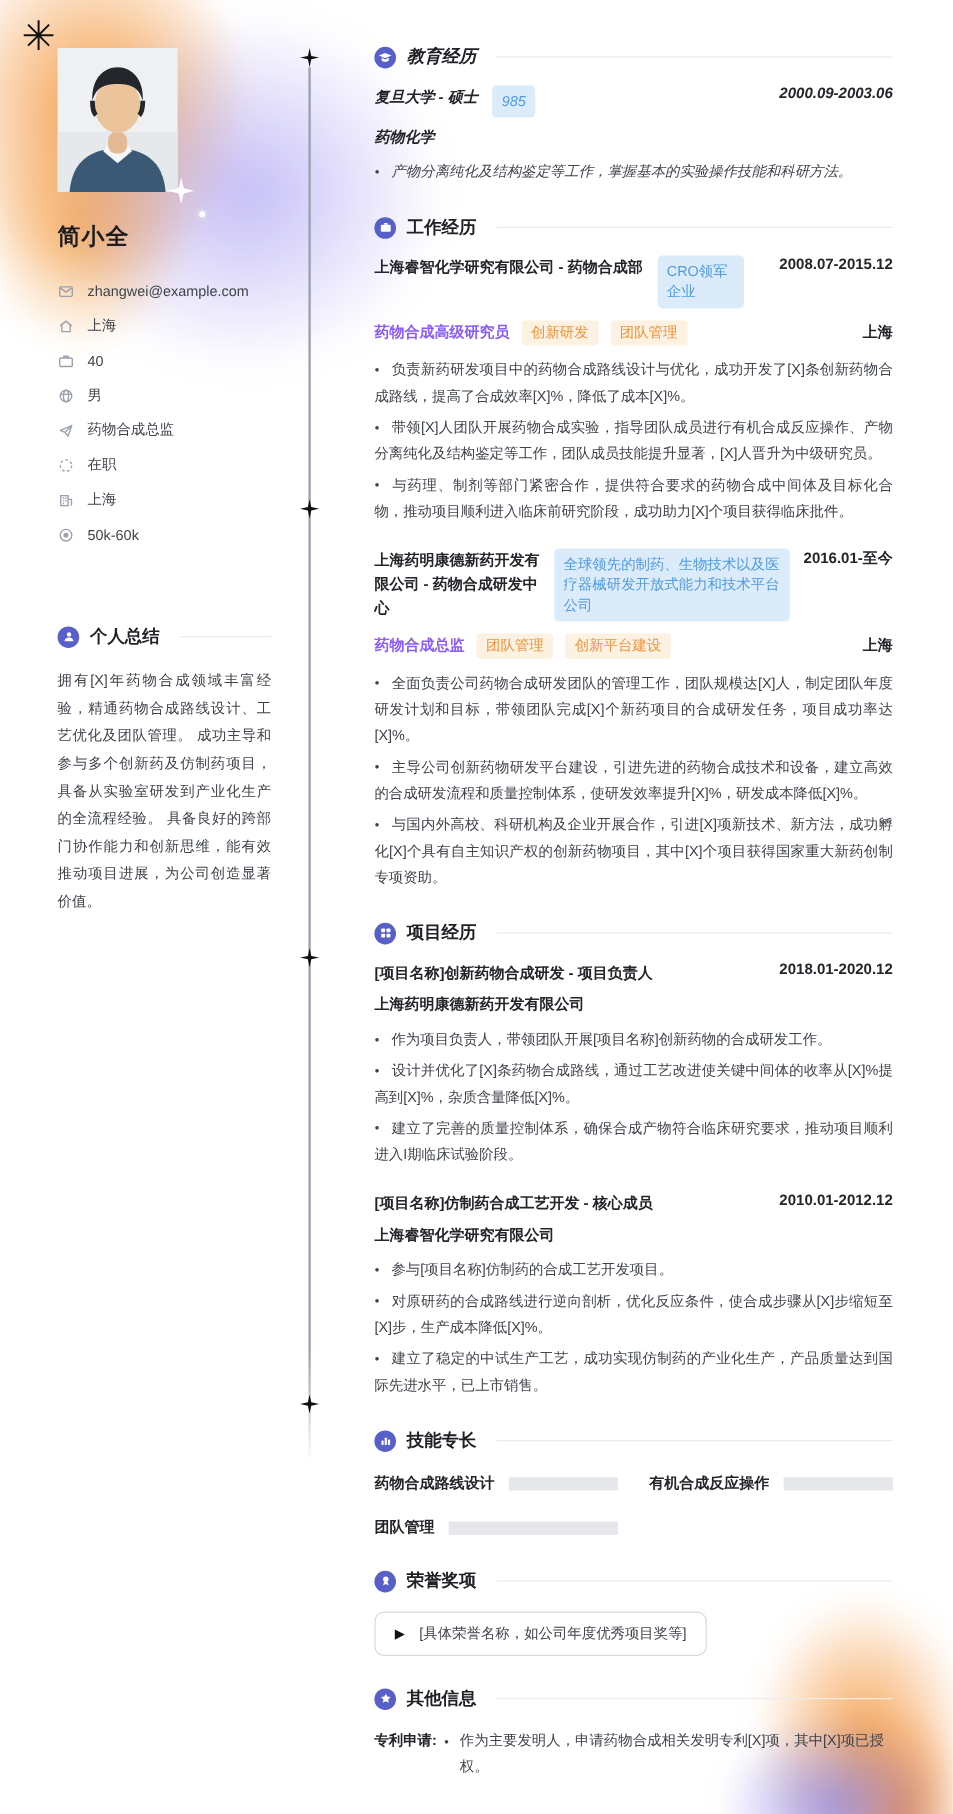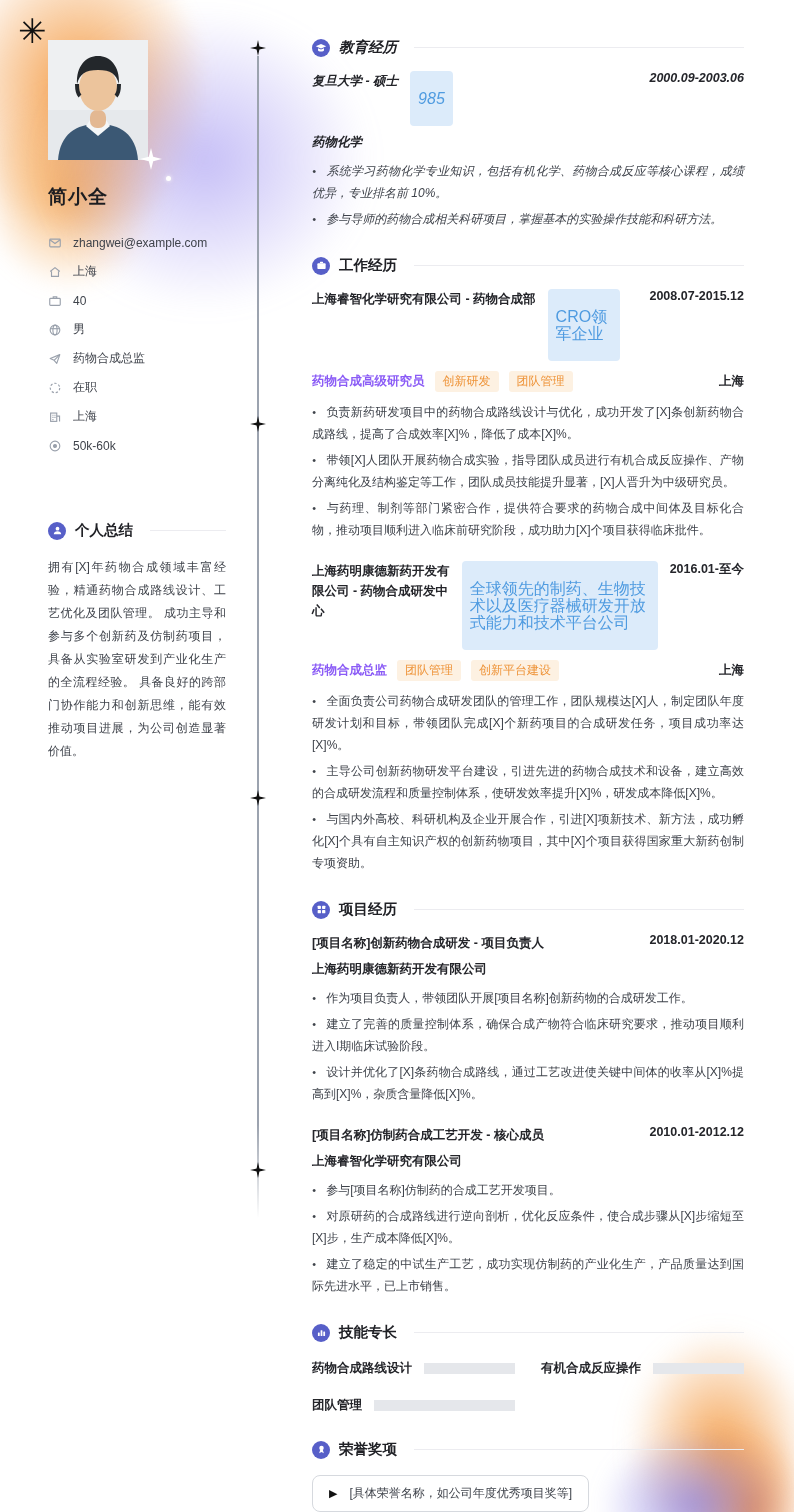--- a/index.html
+++ b/index.html
@@ -59,22 +59,22 @@
 
   
   .main { position:absolute; left:312px; top:38px; width:432px; z-index:2; }
   .section { margin-top:26px; }
   .section:first-child { margin-top:0;font-style:italic; }
   .sec-body { margin-top:14px; }
 
   .entry-head { display:flex; align-items:flex-start; gap:12px; }
   .entry-title { font-size:12.5px; font-weight:bold; color:#24252a; line-height:20px; }
   .entry-date { margin-left:auto; font-size:12.5px; font-weight:bold; color:#24252a; white-space:nowrap; }
-  .badge-blue { background:#dcebfa; color:#4f9be0; font-size:16px; line-height:17px;
-    padding:19px 8px; border-radius:4px; }
+  .badge-blue { background:#dcebfa; color:#4f9be0; font-size:12px; line-height:17px;
+    padding:5px 8px; border-radius:4px; }
   .w-co-1 { flex:0 1 auto; max-width:228px; }
   .w-badge-1 { flex:0 0 auto; width:72px; }
   .w-co-2 { flex:0 1 auto; max-width:140px; }
   .w-badge-2 { flex:0 0 auto; width:196px; }
   .role-row { display:flex; align-items:center; gap:10px; margin-top:10px; }
   .role-name { font-size:12.5px; font-weight:bold; color:#8b5cf6; white-space:nowrap; }
   .tag-orange { background:#fdf1e2; color:#ee9338; font-size:12px; padding:2px 8px; border-radius:3px; white-space:nowrap; }
   .loc { margin-left:auto; font-size:12.5px; font-weight:bold; color:#24252a; }
   .subline { margin-top:8px; font-size:12.5px; font-weight:bold; color:#24252a; }
 
@@ -241,22 +241,21 @@
       <span class="sec-rule"></span>
     </div>
     <div class="sec-body">
       <div class="entry-head">
         <span class="entry-title">复旦大学 - 硕士</span>
         <span class="badge-blue">985</span>
         <span class="entry-date">2000.09-2003.06</span>
       </div>
       <div class="subline">药物化学</div>
       <div class="bullets">
-        <div class="bullet"><span class="dot">•</span><span>系统学习药物化学专业知识，包括有机化学、药物合成反应等核心课程，成绩优异，专业排名前 10%。</span></div>
-        <div class="bullet"><span class="dot">•</span><span>参与导师的药物合成相关科研项目，掌握基本的实验操作技能和科研方法。</span></div>
+        <div class="bullet"><span class="dot">•</span><span>产物分离纯化及结构鉴定等工作，掌握基本的实验操作技能和科研方法。</span></div>
       </div>
     </div>
   </div>
 
   <div class="section">
     <div class="sec-title">
       <span class="sec-icon">
         <svg width="11" height="11" viewBox="0 0 16 16" fill="#fff">
             <rect x="5.7" y="2.6" width="4.6" height="2.2" rx=".6"></rect>
             <rect x="2" y="4.8" width="12" height="8.4" rx="1.2"></rect>
@@ -324,22 +323,22 @@
     <div class="sec-body">
 
       <div class="entry">
         <div class="entry-head">
           <span class="entry-title">[项目名称]创新药物合成研发 - 项目负责人</span>
           <span class="entry-date">2018.01-2020.12</span>
         </div>
         <div class="subline">上海药明康德新药开发有限公司</div>
         <div class="bullets">
           <div class="bullet"><span class="dot">•</span><span>作为项目负责人，带领团队开展[项目名称]创新药物的合成研发工作。</span></div>
+          <div class="bullet"><span class="dot">•</span><span>设计并优化了[X]条药物合成路线，通过工艺改进使关键中间体的收率从[X]%提高到[X]%，杂质含量降低[X]%。</span></div>
           <div class="bullet"><span class="dot">•</span><span>建立了完善的质量控制体系，确保合成产物符合临床研究要求，推动项目顺利进入I期临床试验阶段。</span></div>
-          <div class="bullet"><span class="dot">•</span><span>设计并优化了[X]条药物合成路线，通过工艺改进使关键中间体的收率从[X]%提高到[X]%，杂质含量降低[X]%。</span></div>
         </div>
       </div>
 
       <div class="entry">
         <div class="entry-head">
           <span class="entry-title">[项目名称]仿制药合成工艺开发 - 核心成员</span>
           <span class="entry-date">2010.01-2012.12</span>
         </div>
         <div class="subline">上海睿智化学研究有限公司</div>
         <div class="bullets">

